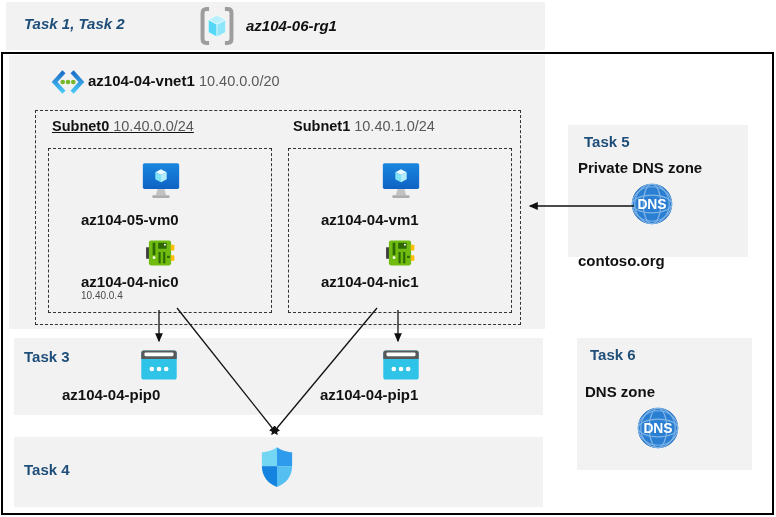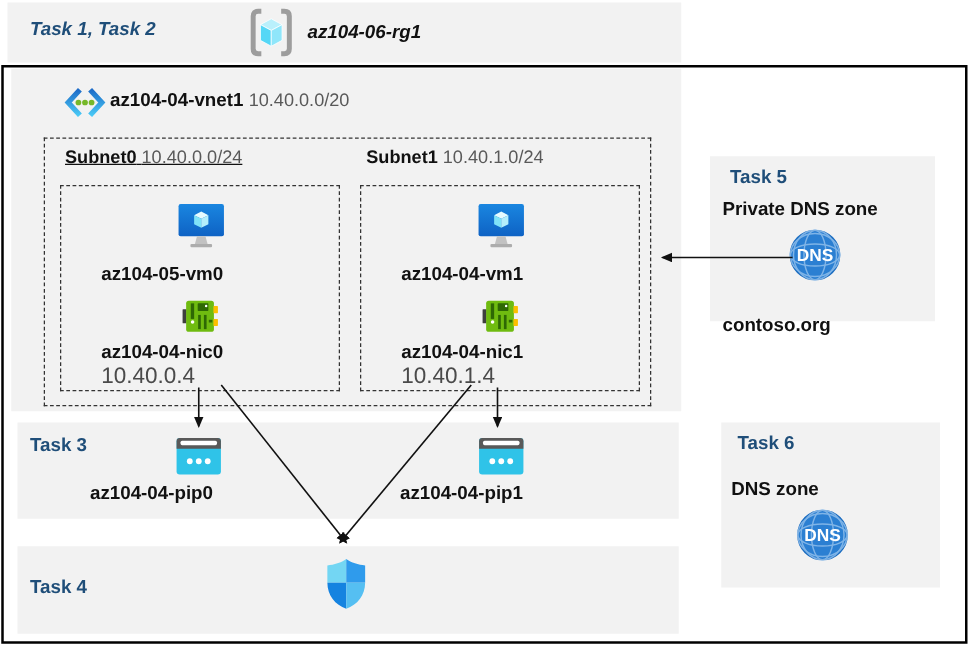--- a/index.html
+++ b/index.html
@@ -4,21 +4,21 @@
 <style>
   html,body{margin:0;padding:0;background:#fff;}
   .stage{position:relative;width:776px;height:517px;background:#fff;
          font-family:"Liberation Sans",sans-serif;overflow:hidden;}
   .abs{position:absolute;}
   .panel{position:absolute;background:#f2f2f2;}
   .task-heading{position:absolute;font-size:15px;font-weight:700;color:#1f4e79;white-space:nowrap;}
   .name-label{position:absolute;font-size:15px;font-weight:700;color:#111;white-space:nowrap;}
   .centered{text-align:left;width:160px;}
   .cidr{font-weight:400;color:#595959;font-size:14.5px;}
-  .ip-label{position:absolute;font-size:18px;font-weight:400;color:#4a4a4a;}
+  .ip-label{position:absolute;font-size:10px;font-weight:400;color:#4a4a4a;}
   .outer-box{position:absolute;left:1px;top:52px;width:773px;height:463px;
              border:2px solid #000;box-sizing:border-box;background:#fff;}
   .dashed-box{position:absolute;border:1.4px dashed #333;box-sizing:border-box;}
   svg{display:block;}
   .arrow-layer{position:absolute;left:0;top:0;pointer-events:none;z-index:6;}
 </style>
 </head>
 <body>
 
 <div class="stage">
@@ -119,37 +119,36 @@
           <rect x="4.3" y="3.2" width="1.5" height="7" fill="#2e6804"></rect>
           <circle cx="5.1" cy="11.6" r="0.8" fill="#fff"></circle>
           <rect x="7.6" y="8.4" width="1.2" height="6.4" fill="#2e6804"></rect>
           <rect x="10.2" y="8.4" width="1.2" height="6.4" fill="#2e6804"></rect>
           <rect x="12.4" y="10.6" width="1.6" height="1.2" fill="#2e6804"></rect>
           <rect x="14.5" y="4.4" width="2" height="3.2" rx="0.3" fill="#fdbf00"></rect>
           <rect x="14.5" y="10.2" width="2" height="3.2" rx="0.3" fill="#fdbf00"></rect>
         </svg>
       </div>
       <div class="name-label centered" style="left:32px;top:124px;">az104-04-nic1</div>
-      <div class="ip-label centered" style="left:32px;top:141px;">10.40.1.4</div>
     </div>
   </div>
 
   <div class="panel" style="left:14px;top:338px;width:529px;height:77px;">
     <div class="task-heading" style="left:10px;top:10px;">Task 3</div>
     <div class="abs" style="left:126px;top:11px;">
       <svg width="38" height="32" viewBox="0 0 18 15">
         <rect x="0.6" y="0.6" width="16.8" height="13.8" rx="1.2" fill="#2fc3e8"></rect>
         <path d="M0.6 1.8 Q0.6 0.6 1.8 0.6 H16.2 Q17.4 0.6 17.4 1.8 V4.7 H0.6 Z" fill="#595959"></path>
         <rect x="2.1" y="1.6" width="13.8" height="1.7" rx="0.6" fill="#fff"></rect>
         <circle cx="5.6" cy="9.4" r="1.1" fill="#fff"></circle>
         <circle cx="9" cy="9.4" r="1.1" fill="#fff"></circle>
         <circle cx="12.4" cy="9.4" r="1.1" fill="#fff"></circle>
       </svg>
     </div>
-    <div class="name-label centered" style="left:58px;top:48px;">az104-04-pip0</div>
+    <div class="name-label centered" style="left:48px;top:48px;">az104-04-pip0</div>
     <div class="abs" style="left:368px;top:11px;">
       <svg width="38" height="32" viewBox="0 0 18 15">
         <rect x="0.6" y="0.6" width="16.8" height="13.8" rx="1.2" fill="#2fc3e8"></rect>
         <path d="M0.6 1.8 Q0.6 0.6 1.8 0.6 H16.2 Q17.4 0.6 17.4 1.8 V4.7 H0.6 Z" fill="#595959"></path>
         <rect x="2.1" y="1.6" width="13.8" height="1.7" rx="0.6" fill="#fff"></rect>
         <circle cx="5.6" cy="9.4" r="1.1" fill="#fff"></circle>
         <circle cx="9" cy="9.4" r="1.1" fill="#fff"></circle>
         <circle cx="12.4" cy="9.4" r="1.1" fill="#fff"></circle>
       </svg>
     </div>

